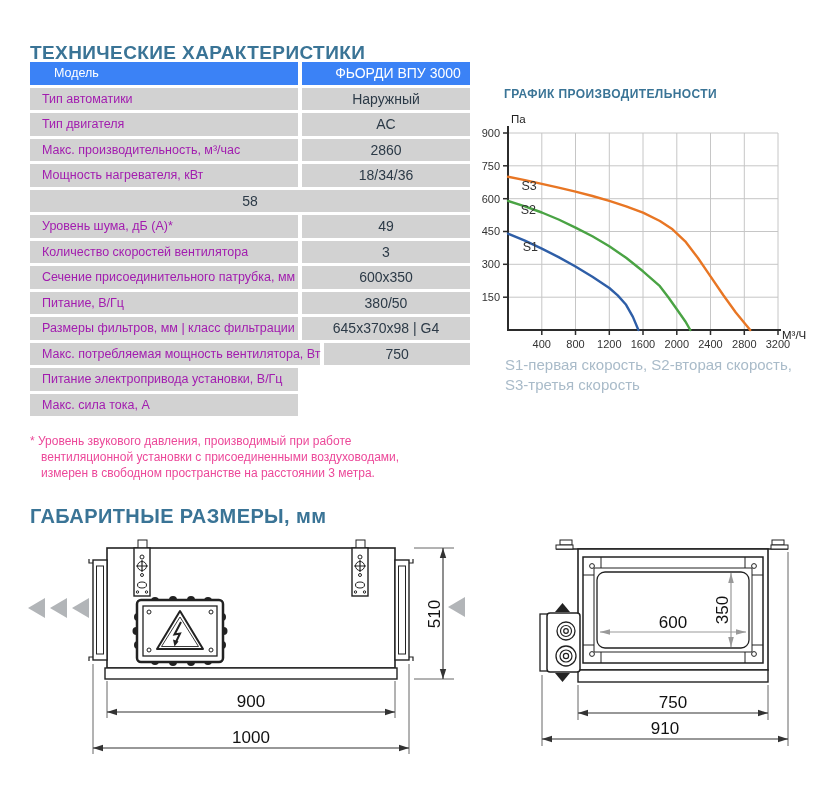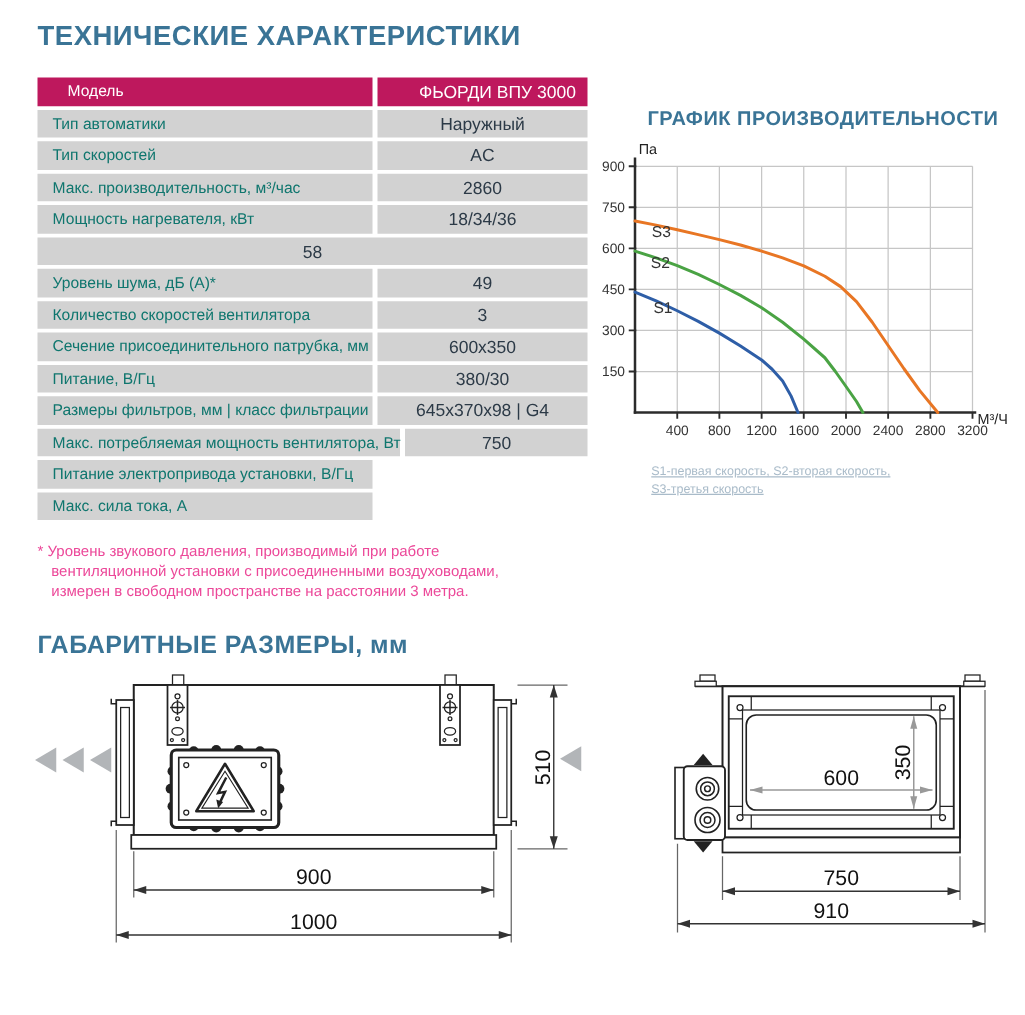--- a/index.html
+++ b/index.html
@@ -1,41 +1,41 @@
 <!DOCTYPE html>
 <html><head>
 <meta charset="utf-8">
 <style>
   html,body{margin:0;padding:0;background:#fff;}
   .page{position:relative;width:820px;height:812px;background:#fff;
         font-family:"Liberation Sans",sans-serif;overflow:hidden;}
   .h-title{position:absolute;margin:0;color:#3a7496;font-weight:bold;letter-spacing:.4px;}
-  #specs-title{left:30px;top:16px;font-size:22px;}
-  #chart-title{left:518px;top:87px;font-size:16px;}
+  #specs-title{left:30px;top:42px;font-size:19px;}
+  #chart-title{left:504px;top:87px;font-size:12px;}
   #dims-title{left:30px;top:505px;font-size:20px;}
 
   
   .spec-table{position:absolute;left:30px;top:62px;width:440px;display:flex;flex-direction:column;gap:3px;}
   .trow{display:flex;column-gap:4px;height:22.5px;}
-  .trow .c1{flex:0 0 268px;background:#d2d2d2;color:#0f766e;font-size:12.5px;
+  .trow .c1{flex:0 0 268px;background:#d2d2d2;color:#a21caf;font-size:12.5px;
             display:flex;align-items:center;padding-left:12px;box-sizing:border-box;white-space:nowrap;}
   .trow .c2{flex:1;background:#d2d2d2;color:#2c3a47;font-size:14px;
             display:flex;align-items:center;justify-content:center;}
-  .trow.thead .c1,.trow.thead .c2{background:#be185d;color:#ffffff;padding-left:24px;}
+  .trow.thead .c1,.trow.thead .c2{background:#3b82f6;color:#ffffff;padding-left:24px;}
 
   .footnote{position:absolute;left:30px;top:434px;width:400px;margin:0;
             color:#ec4899;font-size:12px;line-height:1.32;padding-left:11px;text-indent:-11px;}
 
   
   #chart-svg{position:absolute;left:478px;top:108px;}
   .tick{font-family:"Liberation Sans",sans-serif;font-size:11px;fill:#333;}
   .axis-unit{font-size:11.5px;fill:#222;}
   .series-label{font-family:"Liberation Sans",sans-serif;font-size:12.5px;fill:#333;}
-  .chart-caption{position:absolute;left:505px;top:355px;margin:16px;width:300px;
-                 color:#a9bbc9;font-size:10px;line-height:1.35;white-space:pre-line;text-decoration:underline;}
+  .chart-caption{position:absolute;left:505px;top:355px;margin:0;width:300px;
+                 color:#a9bbc9;font-size:15px;line-height:1.35;white-space:pre-line;}
 
   
   #side-view{position:absolute;left:22px;top:532px;}
   #end-view{position:absolute;left:522px;top:532px;}
   .ln{stroke:#222;fill:#fff;}
   .nf{fill:none;stroke:#222;}
   .ext{stroke:#666;stroke-width:1;}
   .dim{stroke:#333;stroke-width:1.1;}
   .dim-text{font-family:"Liberation Sans",sans-serif;font-size:17px;fill:#111;}
   .gdim{stroke:#999;stroke-width:1.2;}
@@ -49,42 +49,42 @@
 
   <div class="spec-table">
     <div class="trow thead">
       <div class="c1">Модель</div>
       <div class="c2">ФЬОРДИ ВПУ 3000</div>
     </div>
     <div id="spec-rows" style="display:contents"><div class="trow">
           <div class="c1">Тип автоматики</div>
           <div class="c2">Наружный</div>
         </div><div class="trow">
-          <div class="c1">Тип скоростей</div>
+          <div class="c1">Тип двигателя</div>
           <div class="c2">AC</div>
         </div><div class="trow">
           <div class="c1">Макс. производительность, м³/час</div>
           <div class="c2">2860</div>
         </div><div class="trow">
           <div class="c1">Мощность нагревателя, кВт</div>
           <div class="c2">18/34/36</div>
         </div><div class="trow">
           <div class="c2">58</div>
         </div><div class="trow">
           <div class="c1">Уровень шума, дБ (А)*</div>
           <div class="c2">49</div>
         </div><div class="trow">
           <div class="c1">Количество скоростей вентилятора</div>
           <div class="c2">3</div>
         </div><div class="trow">
           <div class="c1">Сечение присоединительного патрубка, мм</div>
           <div class="c2">600x350</div>
         </div><div class="trow">
           <div class="c1">Питание, В/Гц</div>
-          <div class="c2">380/30</div>
+          <div class="c2">380/50</div>
         </div><div class="trow">
           <div class="c1">Размеры фильтров, мм  |  класс фильтрации</div>
           <div class="c2">645x370x98  |  G4</div>
         </div><div class="trow">
           <div class="c1">Макс. потребляемая мощность вентилятора, Вт</div>
           <div class="c2">750</div>
         </div><div class="trow">
           <div class="c1">Питание электропривода установки, В/Гц</div>
         </div><div class="trow">
           <div class="c1">Макс. сила тока, А</div>

